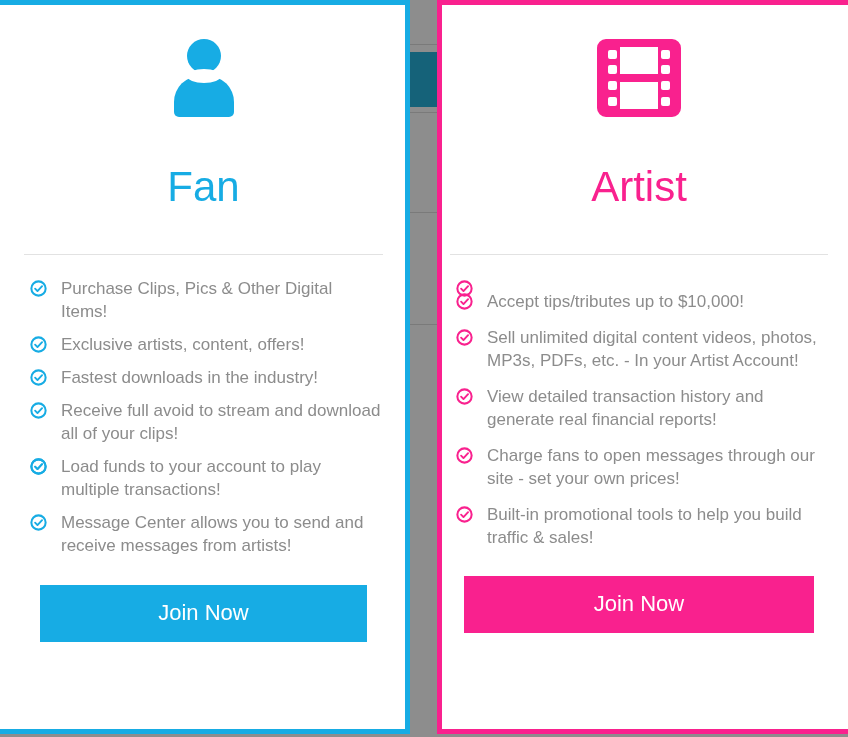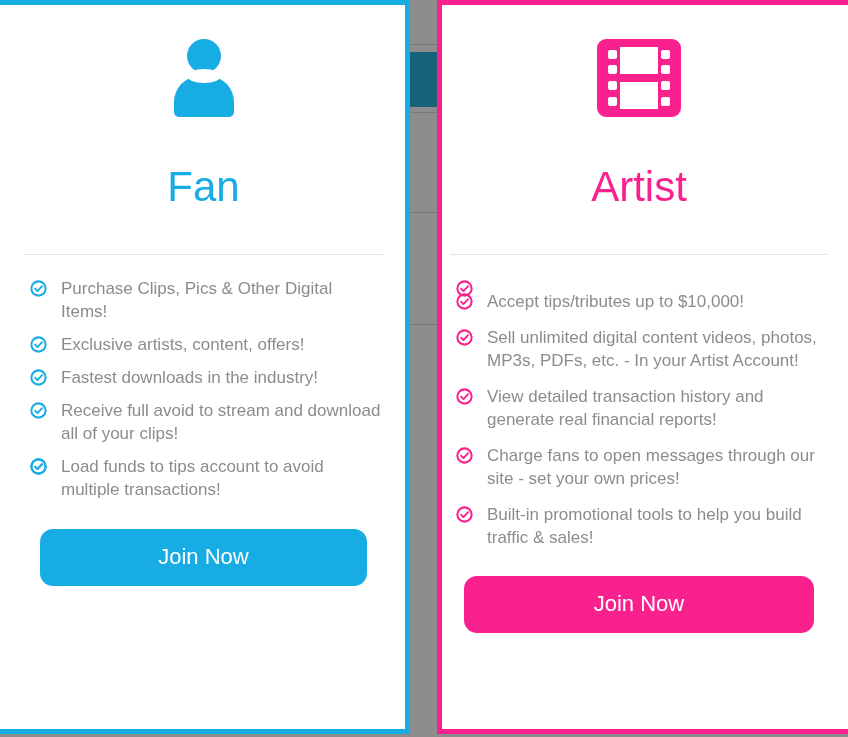--- a/index.html
+++ b/index.html
@@ -156,21 +156,21 @@
   .check svg{display:block;width:17px;height:17px;}
 
   
   .btn-wrap{padding-top:18px;}
   .card.artist .btn-wrap{padding-top:14px;}
   .btn{
     display:block;
     width:100%;
     box-sizing:border-box;
     border:0;
-    border-radius:13px;
+    border-radius:0;
     color:#ffffff;
     font-family:"Liberation Sans", sans-serif;
     font-size:22px;
     line-height:1;
     padding:17px 0 18px 0;
     cursor:pointer;
     text-align:center;
   }
   .card.fan .btn{background:#17ace4;margin:0 16px;width:calc(100% - 32px);}
   .card.artist .btn{background:#f9218e;margin:0 14px;width:calc(100% - 28px);}
@@ -255,21 +255,30 @@
               </svg>
           </span>
         </li>
         <li>
           <span class="check">
             <svg viewBox="0 0 20 20">
                 <circle cx="10" cy="10" r="8.4" fill="none" stroke="#17ace4" stroke-width="2.4"></circle>
                 <path d="M6 10.2 L8.8 13 L14.2 7.2" fill="none" stroke="#17ace4" stroke-width="2.2" stroke-linecap="round" stroke-linejoin="round"></path>
               </svg>
           </span>
-          <span>Load funds to tips account to avoid multiple transactions!</span>
+          <span>Load funds to your account to play multiple transactions!</span>
+        </li>
+        <li>
+          <span class="check">
+            <svg viewBox="0 0 20 20">
+                <circle cx="10" cy="10" r="8.4" fill="none" stroke="#17ace4" stroke-width="2.4"></circle>
+                <path d="M6 10.2 L8.8 13 L14.2 7.2" fill="none" stroke="#17ace4" stroke-width="2.2" stroke-linecap="round" stroke-linejoin="round"></path>
+              </svg>
+          </span>
+          <span>Message Center allows you to send and receive messages from artists!</span>
         </li>
       </ul>
 
       <div class="btn-wrap">
         <button class="btn">Join Now</button>
       </div>
 
     </div>
   </div>
 

